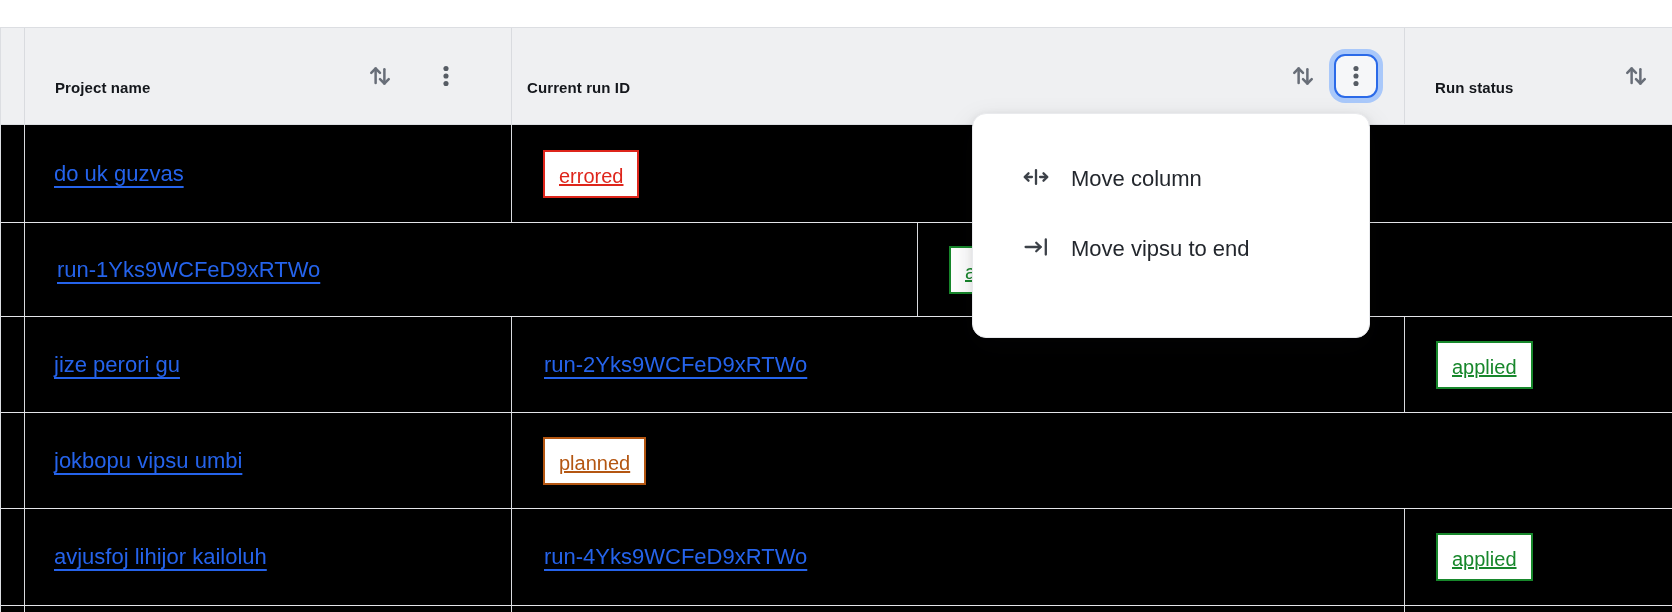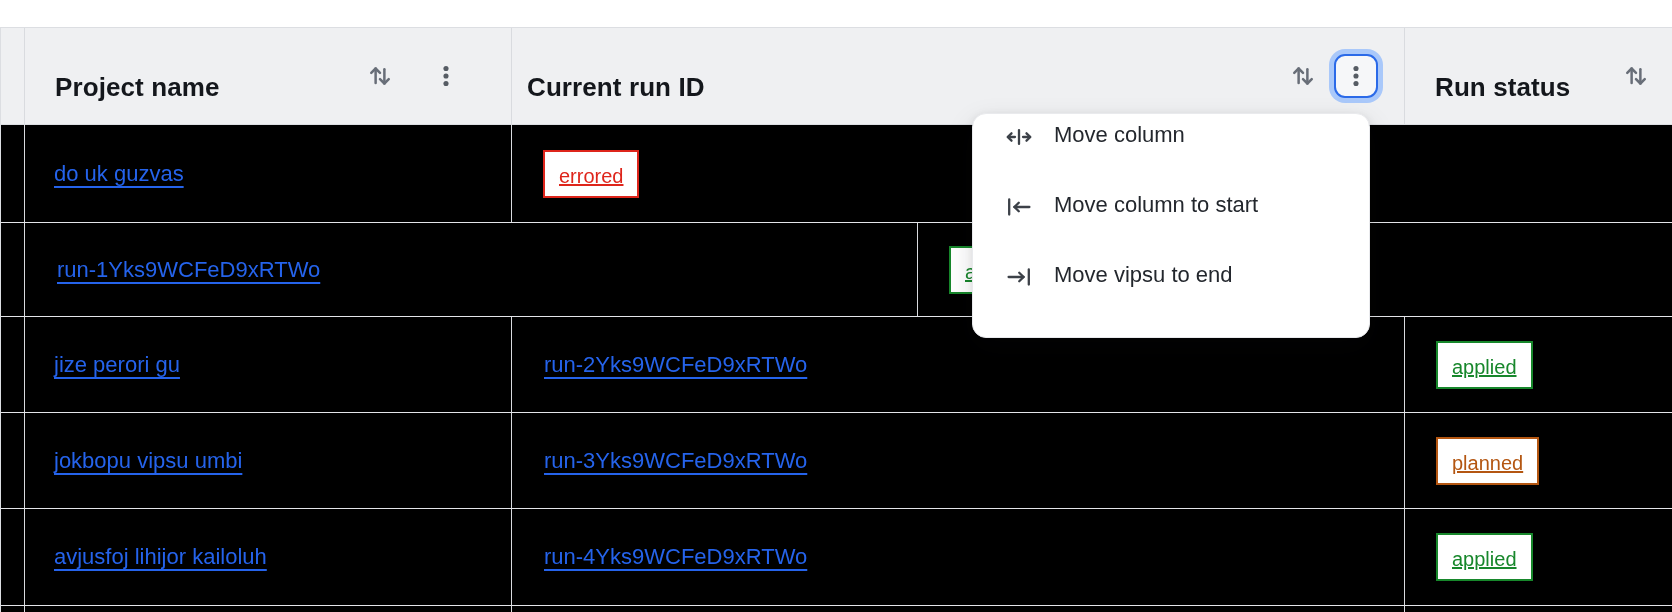--- a/index.html
+++ b/index.html
@@ -34,21 +34,21 @@
   .row.sliver{height:7px;border-bottom:none}
   .cell{display:flex;align-items:center;height:100%;}
   .col-edge{width:24px;border-right:1px solid #d9dbdf;flex:0 0 auto}
   .col-project{width:487px;border-right:1px solid #d9dbdf;padding-left:29px;flex:0 0 auto}
   .col-run{width:893px;border-right:1px solid #d9dbdf;padding-left:32px;flex:0 0 auto}
   .col-status{width:267px;padding-left:31px;flex:1 1 auto}
   .row.header .col-project{padding-left:30px;padding-right:50px}
   .row.header .col-run{padding-left:15px;padding-right:26px}
   .row.header .col-status{padding-left:30px;padding-right:22px}
   .hlabel{
-    font-size:26px;font-weight:700;color:#14171c;flex:1 1 auto;
+    font-size:15px;font-weight:700;color:#14171c;flex:1 1 auto;
     letter-spacing:.1px;
     margin-top:22px;
   }
   .icon{display:inline-flex;align-items:center;justify-content:center;flex:0 0 auto}
   .sort-icon{width:30px;height:30px}
   .kebab-icon{width:30px;height:30px}
   .proj-kebab{margin-left:36px}
   .kebab-button{
     width:44px;height:44px;
     display:flex;align-items:center;justify-content:center;
@@ -87,22 +87,22 @@
     width:398px;height:225px;
     background:#fff;
     border:1px solid #e9eaed;
     border-radius:14px;
     box-shadow:0 10px 28px rgba(20,24,32,.13), 0 2px 8px rgba(20,24,32,.08);
     padding:8px 0;
     z-index:10;
   }
   .menu-item{
     height:70px;
-    display:flex;align-items:flex-start;
-    padding-left:31px;
+    display:flex;align-items:flex-end;
+    padding-left:48px;
     cursor:pointer;
   }
   .menu-icon{width:30px;height:30px;margin-right:20px}
   .menu-label{font-size:22px;color:#23272d}
 </style>
 </head>
 <body>
 
 <div class="screen">
   <div class="topbar"></div>
@@ -195,23 +195,20 @@
         </div>
       <div class="cell col-status">
           <span class="badge status-applied">applied</span>
         </div>
     </div>
 
     <div class="row r4">
       <div class="cell col-edge"></div>
       <div class="cell col-project">
           <a class="cell-link">jokbopu vipsu umbi</a>
-        </div>
-      <div class="cell col-run">
-          <a class="cell-link">run-3Yks9WCFeD9xRTWo</a>
         </div>
       <div class="cell col-status">
           <span class="badge status-planned">planned</span>
         </div>
     </div>
 
     <div class="row r5">
       <div class="cell col-edge"></div>
       <div class="cell col-project">
           <a class="cell-link">avjusfoj lihijor kailoluh</a>
@@ -241,30 +238,20 @@
             <path d="M6.5 9.8 L3.2 13 L6.5 16.2"></path>
           <path d="M16.5 13 H22.5"></path>
             <path d="M19.5 9.8 L22.8 13 L19.5 16.2"></path>
         </svg>
       </span>
       <span class="menu-label">Move column</span>
     </div>
     <div class="menu-item">
       <span class="icon menu-icon">
         <svg viewBox="0 0 26 26" width="30" height="30" fill="none" stroke="#3c4148" stroke-width="2" stroke-linecap="round" stroke-linejoin="round">
-          <path d="M4.5 6.5 V19.5"></path>
-          <path d="M22 13 H9"></path>
-            <path d="M12.8 9.3 L9 13 L12.8 16.7"></path>
-        </svg>
-      </span>
-      <span class="menu-label">Move column to start</span>
-    </div>
-    <div class="menu-item">
-      <span class="icon menu-icon">
-        <svg viewBox="0 0 26 26" width="30" height="30" fill="none" stroke="#3c4148" stroke-width="2" stroke-linecap="round" stroke-linejoin="round">
           <path d="M21.5 6.5 V19.5"></path>
           <path d="M4 13 H17"></path>
             <path d="M13.2 9.3 L17 13 L13.2 16.7"></path>
         </svg>
       </span>
       <span class="menu-label">Move vipsu to end</span>
     </div>
   </div>
 </div>
 

